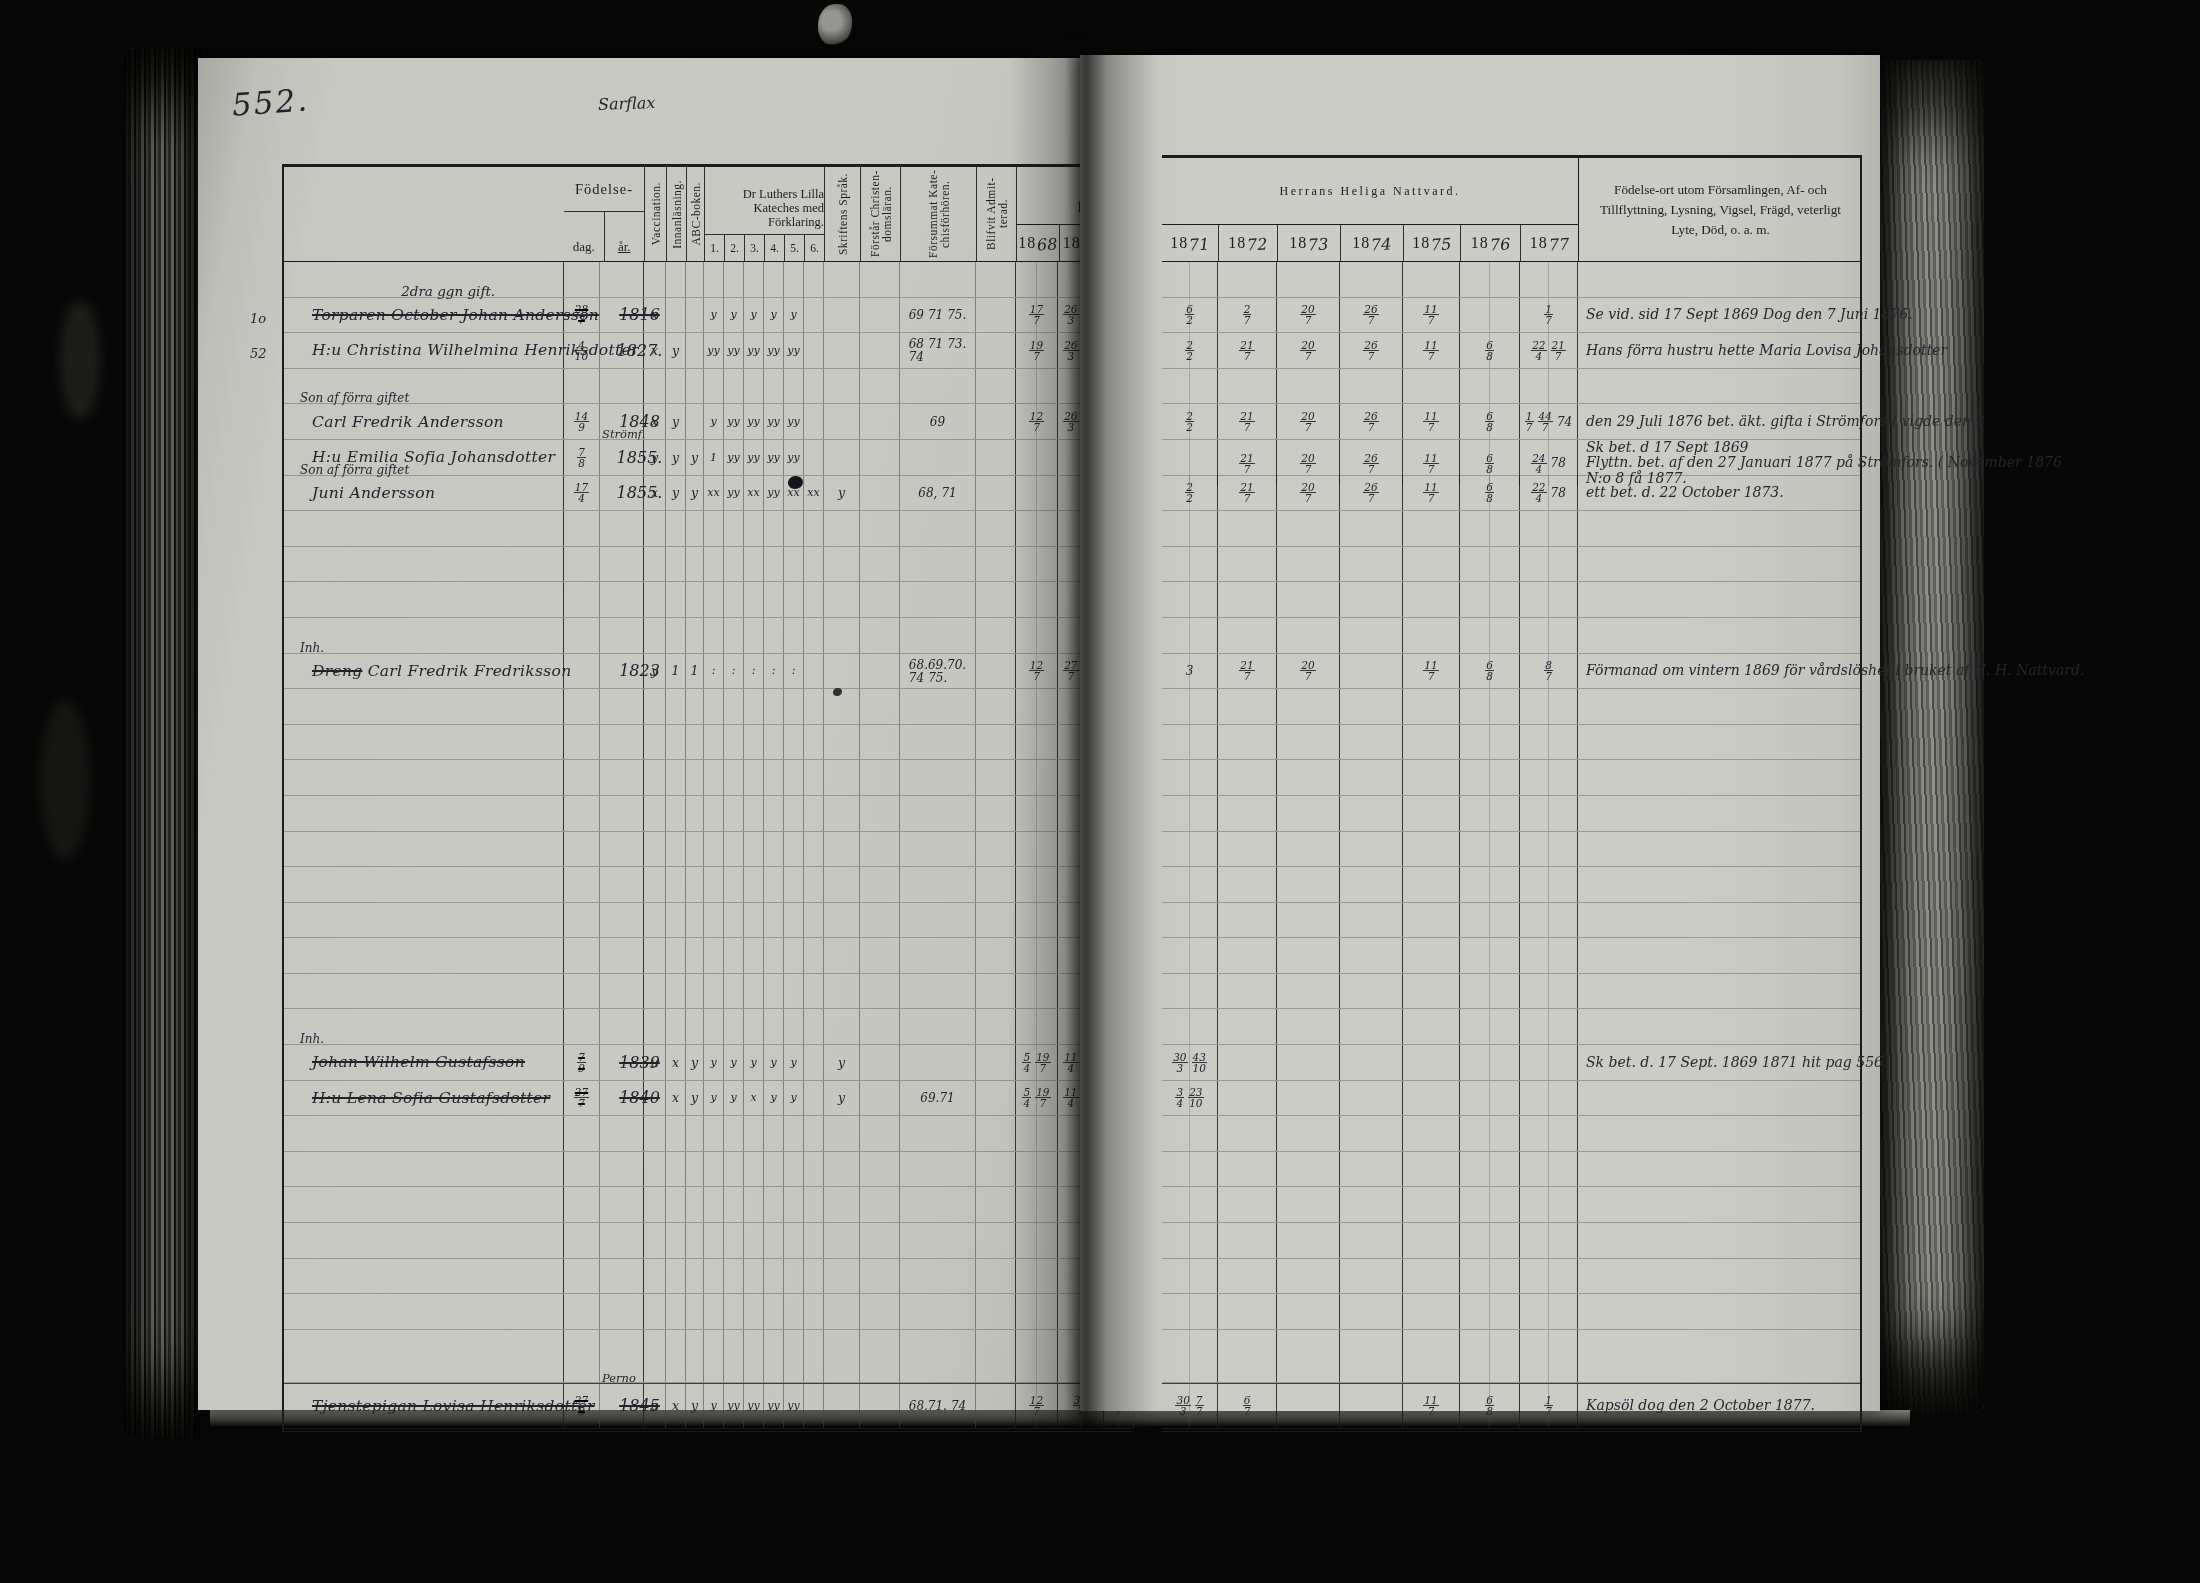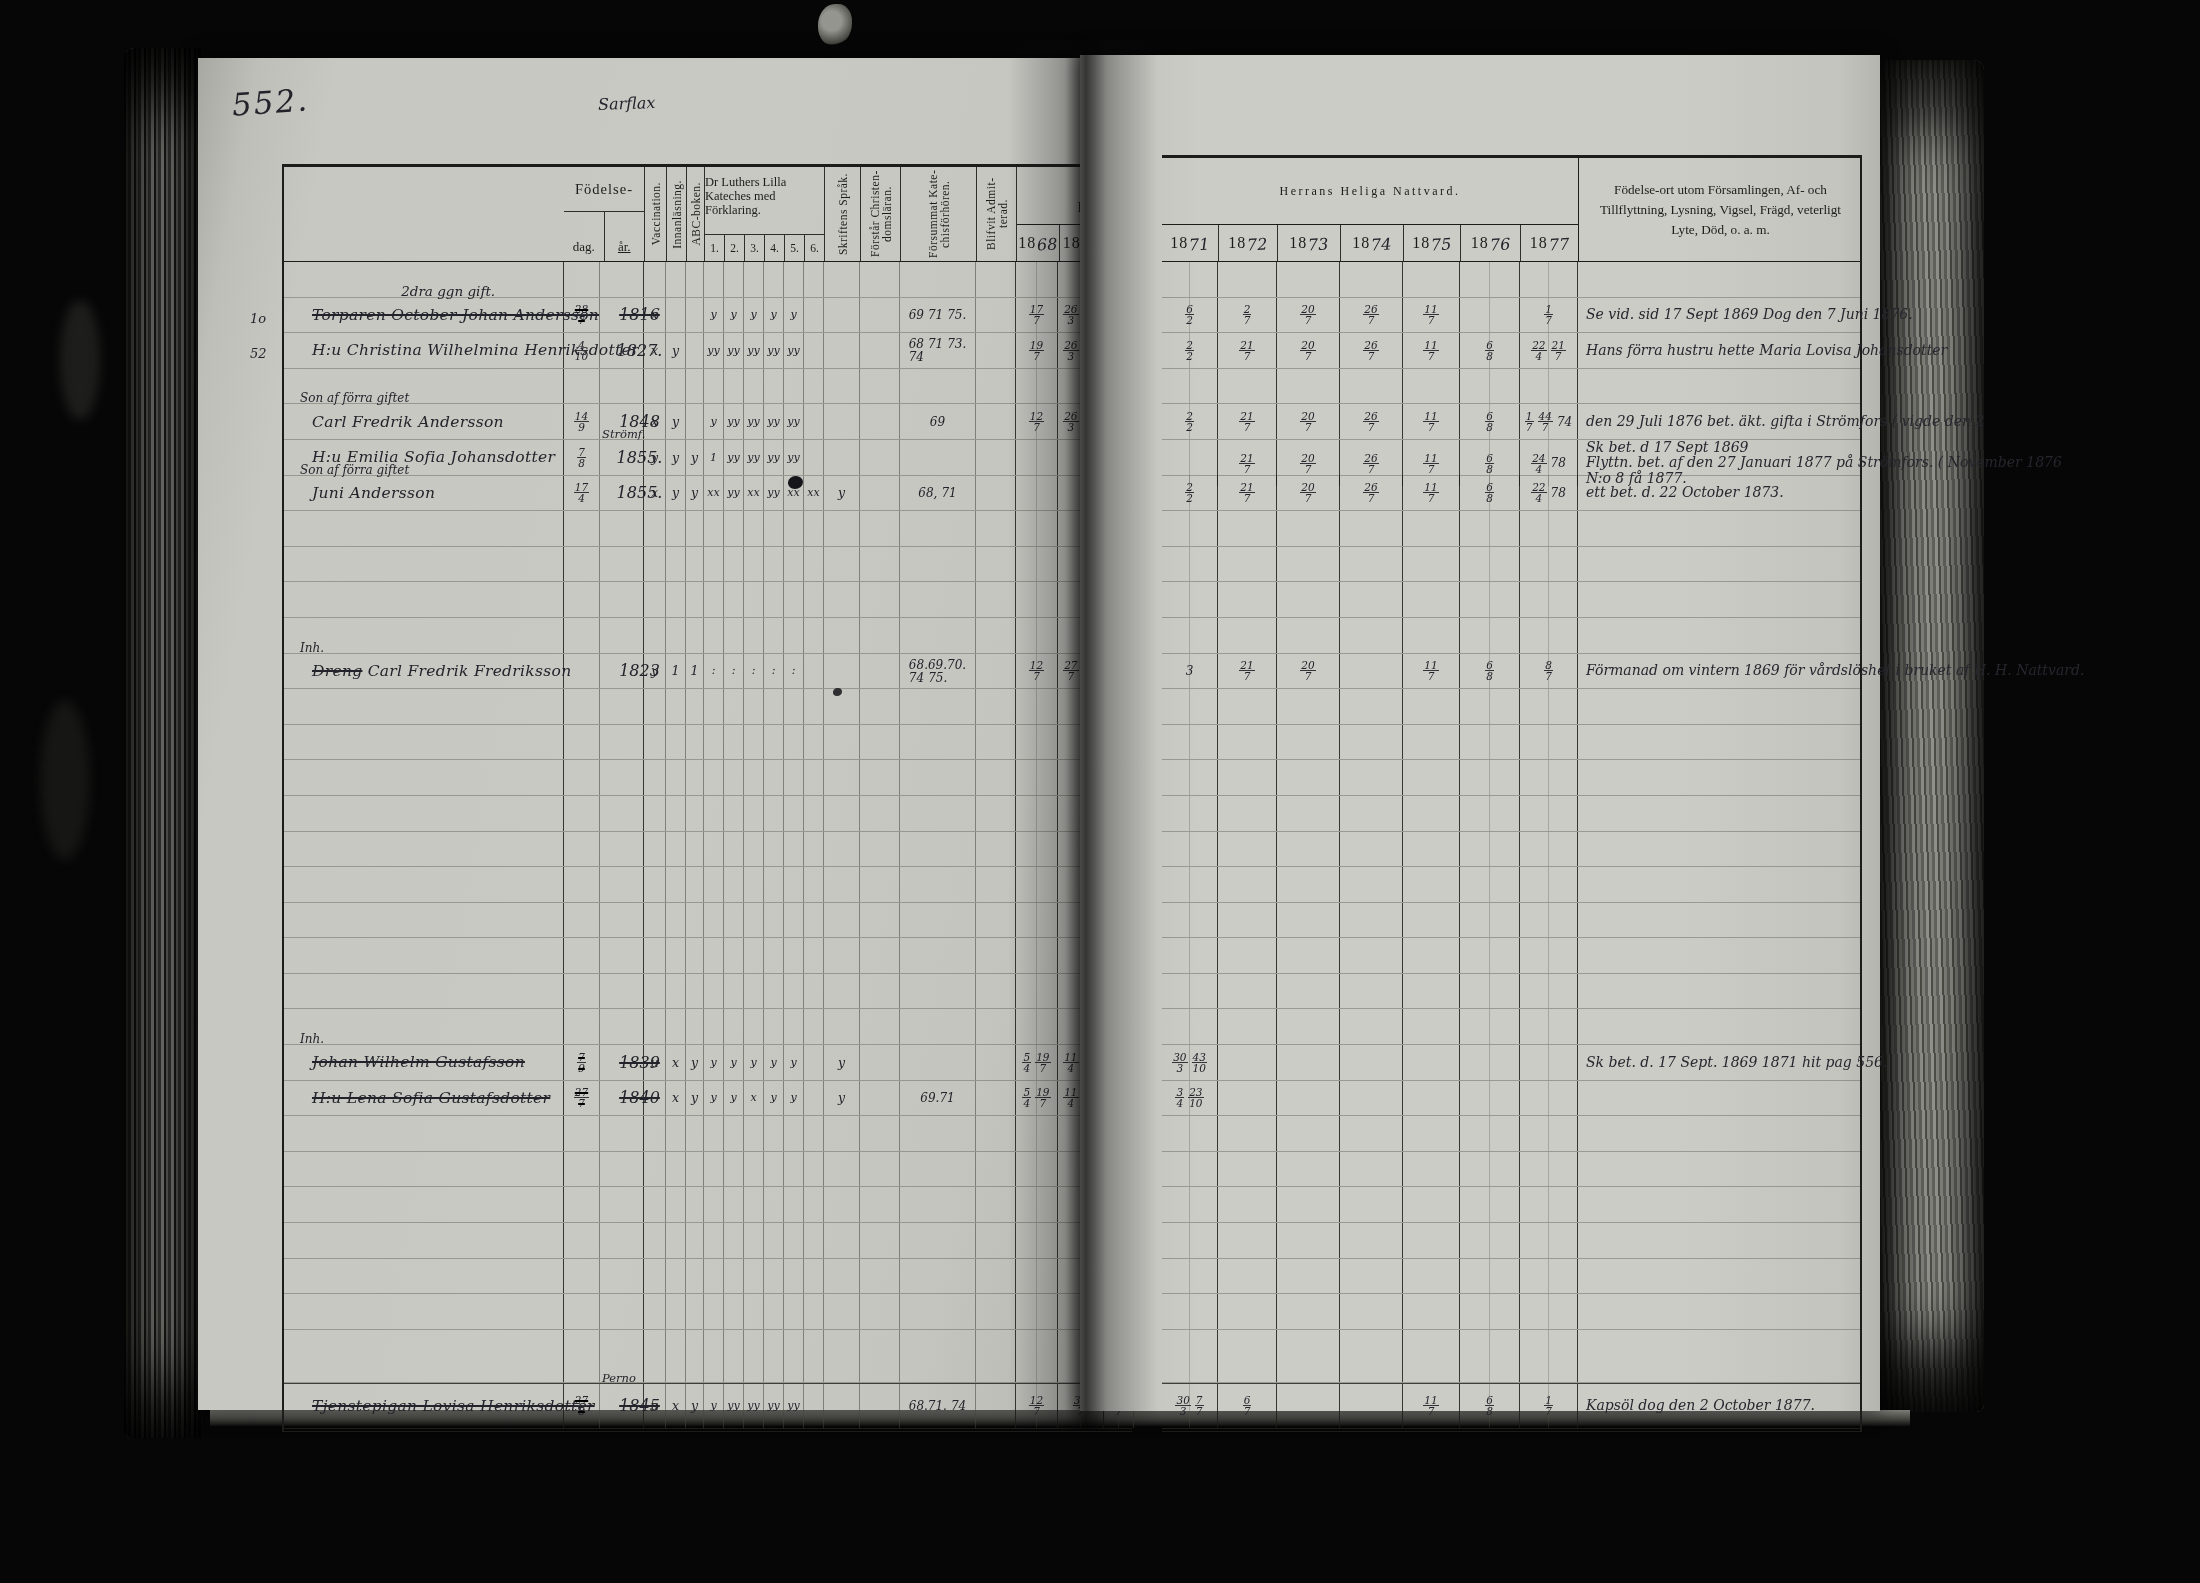--- a/index.html
+++ b/index.html
@@ -47,21 +47,21 @@
   .village-line{position:absolute;bottom:2px;left:10px;right:10px;display:flex;justify-content:space-between;font-size:15px;}
   .h-birth{display:flex;flex-direction:column;}
   .h-birth-top{flex:0 0 44px;display:flex;align-items:center;justify-content:center;font-size:14.5px;letter-spacing:1px;}
   .h-birth-bot{flex:1;display:flex;border-top:1px solid #2e2e2b;font-size:13px;}
   .h-birth-bot span{flex:1;display:flex;align-items:flex-end;justify-content:center;padding-bottom:6px;}
   .h-birth-bot span:last-child{border-left:1px solid #2e2e2b;text-decoration:underline;}
   .vh{display:flex;align-items:center;justify-content:center;}
   .vh span{writing-mode:vertical-rl;transform:rotate(180deg);font-size:11.5px;line-height:12px;
            letter-spacing:.5px;text-align:center;max-height:90px;}
   .h-kat{display:flex;flex-direction:column;}
-  .h-kat-top{flex:1;text-align:left;font-size:12.5px;line-height:14px;padding-top:8px;}
+  .h-kat-top{flex:1;text-align:right;font-size:12.5px;line-height:14px;padding-top:20px;}
   .h-kat-bot{flex:0 0 26px;display:flex;border-top:1px solid #2e2e2b;}
   .h-kat-bot span{flex:1;border-left:1px solid #2e2e2b;font-size:11.5px;display:flex;align-items:center;justify-content:center;}
   .h-kat-bot span:first-child{border-left:none;}
   .h-years{display:flex;flex-direction:column;}
   .begatt{flex:1;display:flex;align-items:flex-end;justify-content:flex-end;font-size:14px;padding:0 14px 8px 0;letter-spacing:1px;}
   .hhn{flex:1;display:flex;align-items:center;justify-content:center;font-size:12px;letter-spacing:2.5px;}
   .years-row{flex:0 0 36px;display:grid;border-top:1.4px solid #1c1c1a;}
   .yr-l{grid-template-columns:42px 46px 30px;}
   .yr-r{grid-template-columns:56px 59px 63px 63px 57px 60px 58px;}
   .ycell{border-left:1px solid #2e2e2b;display:flex;align-items:center;justify-content:center;font-size:16px;}

